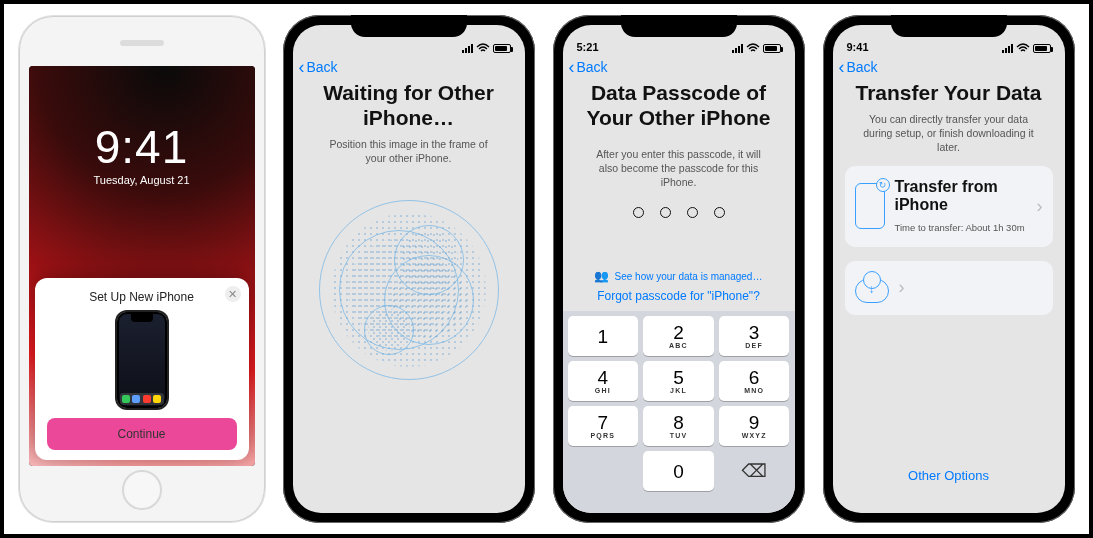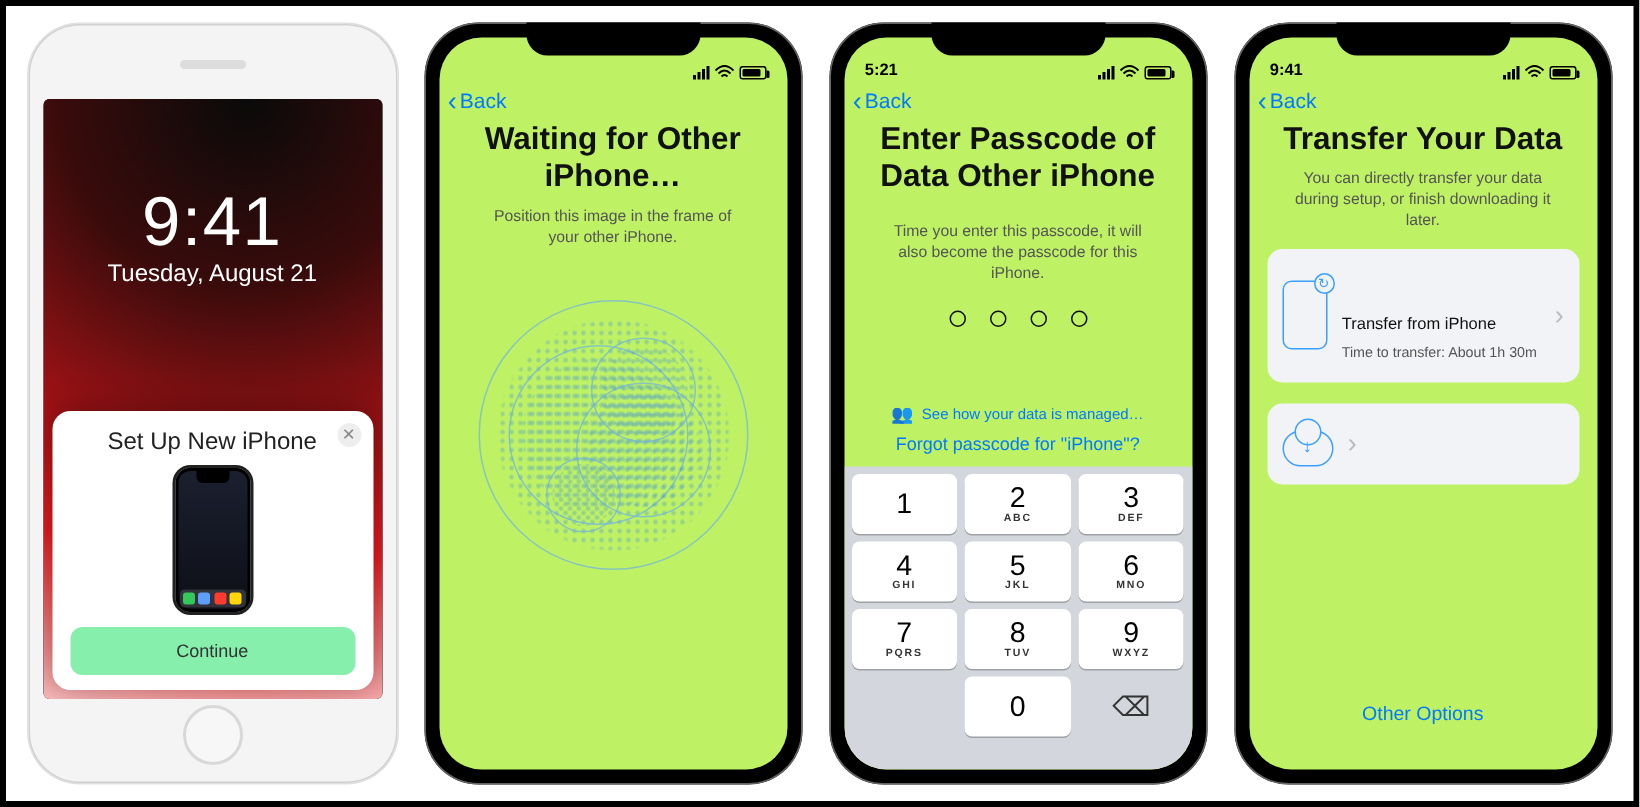--- a/index.html
+++ b/index.html
@@ -46,64 +46,64 @@
   .wall {
     flex:1;
     background:
       radial-gradient(ellipse 160% 90% at 60% 0%, #0a0a0a 0%, #3a0b0b 35%, #7a1012 55%, #b01216 72%, #e61b1f 88%, #fff 130%);
     position:relative;
   }
   .clock {
     color:#fff; text-align:center; position:absolute; top:54px; left:0; right:0;
   }
   .clock .time { font-size:46px; font-weight:200; letter-spacing:1px; }
-  .clock .date { font-size:16px; font-weight:400; }
+  .clock .date { font-size:11px; font-weight:400; }
   .sheet {
     position:absolute; left:6px; right:6px; bottom:6px;
     background:#fff; border-radius:12px; padding:12px 12px 10px;
     box-shadow:0 -2px 20px rgba(0,0,0,.3);
   }
   .sheet .xbtn {
     position:absolute; right:8px; top:8px; width:16px; height:16px;
     border-radius:50%; background:#eee; color:#888;
     font-size:11px; text-align:center; line-height:16px;
   }
-  .sheet h3 { font-size:16px; font-weight:400; text-align:center; color:#222; margin-bottom:6px;}
+  .sheet h3 { font-size:12px; font-weight:400; text-align:center; color:#222; margin-bottom:6px;}
   .sheet p  { font-size:8.5px; text-align:center; color:#333; line-height:1.3;}
   .miniphone {
     width:50px; height:96px; margin:8px auto 10px;
     border-radius:10px; background:linear-gradient(#1b2030,#0d0f16);
     box-shadow:0 0 0 2px #222, inset 0 0 0 2px #000;
     position:relative;
   }
   .miniphone::after {
     content:""; position:absolute; top:2px; left:50%; transform:translateX(-50%);
     width:22px; height:8px; background:#000; border-radius:0 0 4px 4px;
   }
   .dock {
     position:absolute; bottom:3px; left:3px; right:3px; height:12px;
     background:rgba(255,255,255,.15); border-radius:3px;
     display:flex; gap:2px; padding:2px; justify-content:space-around;
   }
   .dock span{width:8px;height:8px;border-radius:2px;}
   .cont {
     display:block; width:100%; text-align:center;
-    background:#86efac; color:#333; font-size:12px;
+    background:#ec4899; color:#333; font-size:12px;
     border:none; border-radius:8px; padding:9px 0;
   }
 
   
   .iphonex {
     width:252px; height:508px;
     border-radius:36px; background:#000;
     padding:10px; position:relative;
     box-shadow: inset 0 0 0 1px #666;
   }
   .iphonex .scr {
-    width:100%; height:100%; background:#bef264;
+    width:100%; height:100%; background:#e5e5e5;
     border-radius:28px; overflow:hidden; position:relative;
     display:flex; flex-direction:column;
   }
   .notch {
     position:absolute; top:0; left:50%; transform:translateX(-50%);
     width:116px; height:22px; background:#000;
     border-radius:0 0 14px 14px; z-index:10;
   }
   .sbar {
     height:30px; display:flex; justify-content:space-between;
@@ -168,21 +168,21 @@
   .key .l{font-size:7px;letter-spacing:1.2px;font-weight:700;color:#333;}
   .key.empty{background:transparent;box-shadow:none;}
   .key.del{background:transparent;box-shadow:none;color:#333;font-size:18px;display:flex;align-items:center;justify-content:center;}
 
   
   .card{
     background:#f2f3f6;border-radius:10px;margin:0 12px 14px;
     padding:12px 10px;display:flex;gap:10px;align-items:center;position:relative;
   }
   .card .txt{flex:1;}
-  .card h4{font-size:11px;font-weight:400;color:#111;margin-bottom:3px;margin-top:32px;}
+  .card h4{font-size:16px;font-weight:700;color:#111;margin-bottom:3px;}
   .card p{font-size:10px;color:#555;line-height:1.3;}
   .card .meta{font-size:9.5px;color:#555;margin-top:8px;}
   .card .arr{color:#bbb;font-size:18px;}
   .icbox{
     width:30px;height:46px;border:1.5px solid #3aa0ff;border-radius:6px;
     position:relative;flex:0 0 30px;
   }
   .icbox .arrow-in{
     position:absolute;top:-6px;right:-6px;width:14px;height:14px;
     border:1.5px solid #3aa0ff;border-radius:50%;background:#f2f3f6;
@@ -277,22 +277,22 @@
           <svg width="14" height="10">
               <path d="M1 4 Q7 -2 13 4 M3 6 Q7 2 11 6 M5 8 Q7 6 9 8" stroke="#000" fill="none" stroke-width="1.3"></path>
             </svg>
           <div class="batt"></div>
         </div>
       </div>
       <div class="back">
         <span class="chev">‹</span>
         <span>Back</span>
       </div>
-      <div class="titlebig">Enter Passcode of Data Other iPhone</div>
-      <div class="sub sub2">Time you enter this passcode, it will also become the passcode for this iPhone.</div>
+      <div class="titlebig">Data Passcode of Your Other iPhone</div>
+      <div class="sub sub2">After you enter this passcode, it will also become the passcode for this iPhone.</div>
       <div class="dots">
         <span></span>
           <span></span>
           <span></span>
           <span></span>
       </div>
       <div style="flex:1"></div>
       <div class="managed">
         <span class="people">👥</span>
         <span>See how your data is managed…</span>

